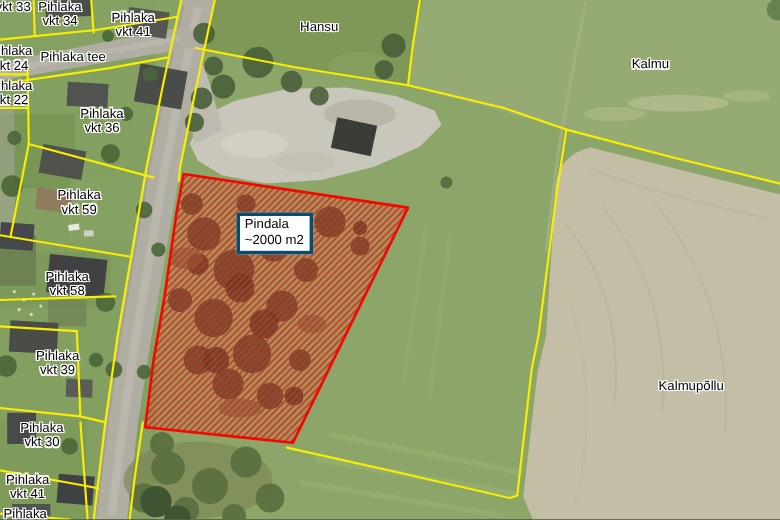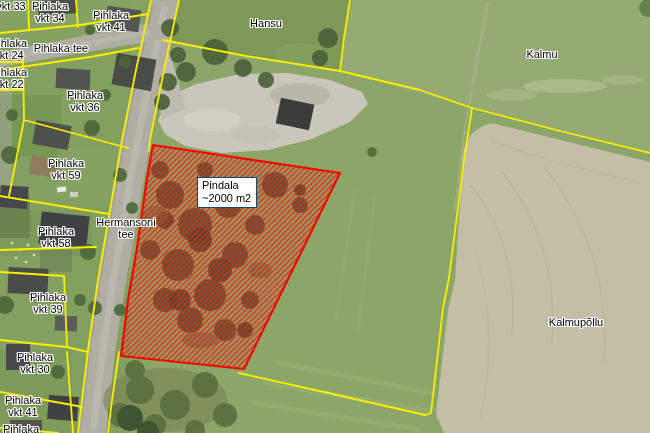--- a/index.html
+++ b/index.html
@@ -11,21 +11,21 @@
   .map-label{
     position:absolute;transform:translateX(-50%);
     text-align:center;font-size:11px;line-height:12px;color:#000;
     white-space:nowrap;z-index:5;
     text-shadow:-1px -1px 0 #fff,1px -1px 0 #fff,-1px 1px 0 #fff,1px 1px 0 #fff,
                  0 -1px 0 #fff,0 1px 0 #fff,-1px 0 0 #fff,1px 0 0 #fff;
   }
   .map-label span{display:block;}
   .area-box{
     position:absolute;left:197px;top:177px;z-index:6;
-    background:#ffffff;border:1px solid #0c4a6e;
+    background:#ffffff;border:3px solid #0c4a6e;
     padding:1px 5px 2px 4px;font-size:11px;line-height:13px;color:#000;
     white-space:nowrap;
   }
   .area-box span{display:block;}
 </style>
 </head>
 <body>
 
 <div class="viewport">
 
@@ -260,24 +260,20 @@
       <span>vkt 22</span>
     </div>
   <div class="map-label" style="left:85px;top:89px">
       <span>Pihlaka</span>
       <span>vkt 36</span>
     </div>
   <div class="map-label" style="left:66px;top:157px">
       <span>Pihlaka</span>
       <span>vkt 59</span>
     </div>
-  <div class="map-label" style="left:126px;top:216px">
-      <span>Hermansoni</span>
-      <span>tee</span>
-    </div>
   <div class="map-label" style="left:56px;top:225px">
       <span>Pihlaka</span>
       <span>vkt 58</span>
     </div>
   <div class="map-label" style="left:48px;top:291px">
       <span>Pihlaka</span>
       <span>vkt 39</span>
     </div>
   <div class="map-label" style="left:35px;top:351px">
       <span>Pihlaka</span>

